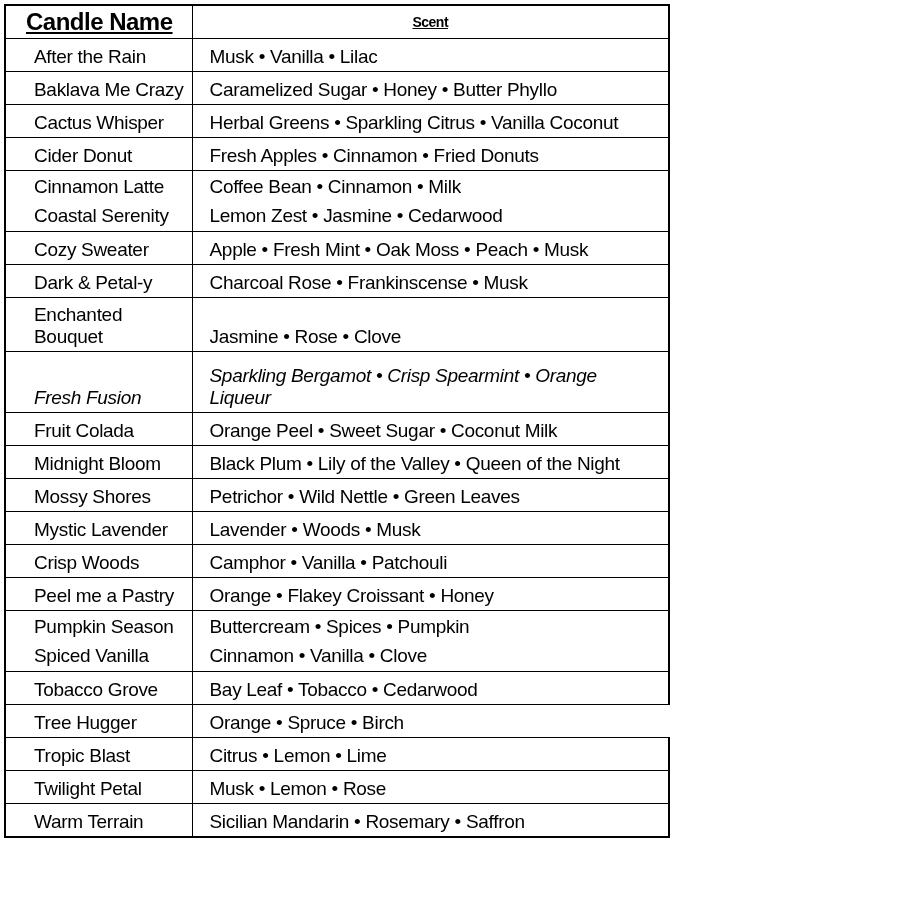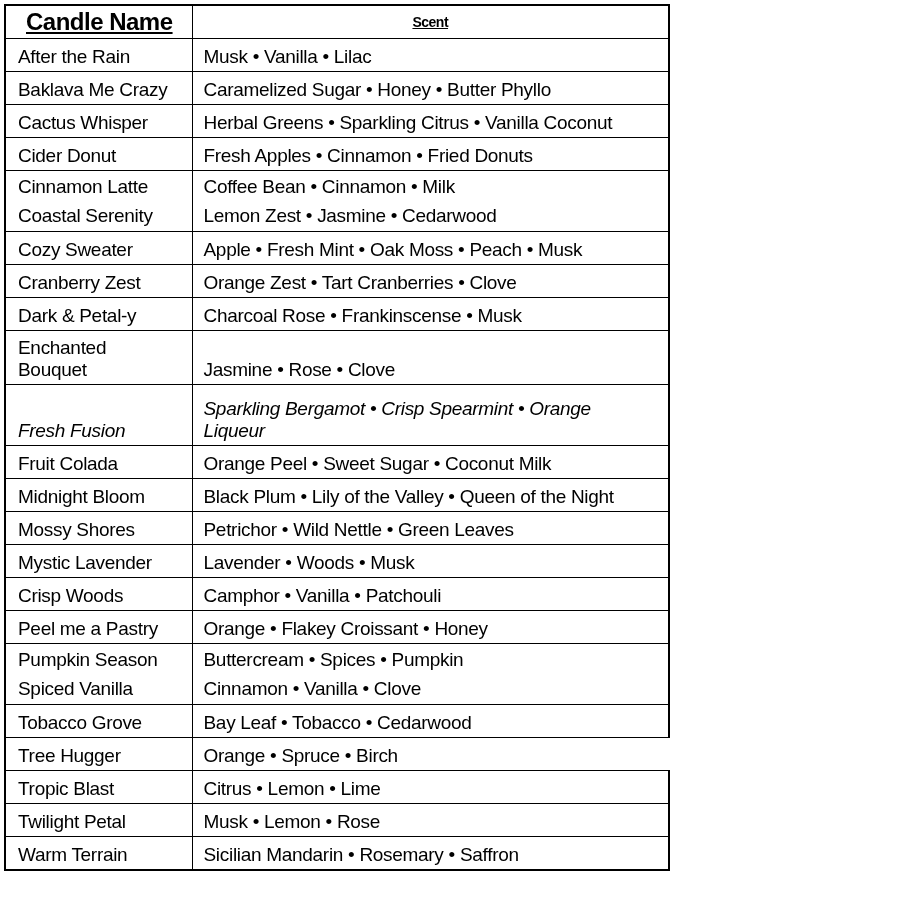--- a/index.html
+++ b/index.html
@@ -55,22 +55,22 @@
   th.h-scent {
     text-align: center;
     font-size: 14px;
   }
 
   td {
     font-size: 19px;
     letter-spacing: -0.3px;
     white-space: nowrap;
   }
-  td.name-cell  { padding-left: 12px; padding-bottom: 3px; }
-  td.scent-cell { padding-left: 11px; padding-bottom: 3px; }
+  td.name-cell  { padding-left: 28px; padding-bottom: 3px; }
+  td.scent-cell { padding-left: 17px; padding-bottom: 3px; }
 
   .line { line-height: 22px; }
 
   tr.kind-normal td     { height: 29px; }
   tr.kind-double td     { height: 59px; padding-bottom: 1px; }
   tr.kind-double .line  { line-height: 29px; }
   tr.kind-wrap_name td  { height: 50px; }
   tr.kind-wrap_scent td { height: 57px; font-style: italic; }
 </style>
 </head>
@@ -134,28 +134,20 @@
         <tr class="kind-normal">
     <td class="name-cell">
             <div class="line">Cozy Sweater</div>
           </td>
     <td class="scent-cell">
             <div class="line">Apple • Fresh Mint • Oak Moss • Peach • Musk</div>
           </td>
   </tr>
         <tr class="kind-normal">
     <td class="name-cell">
-            <div class="line">Cranberry Zest</div>
-          </td>
-    <td class="scent-cell">
-            <div class="line">Orange Zest • Tart Cranberries • Clove</div>
-          </td>
-  </tr>
-        <tr class="kind-normal">
-    <td class="name-cell">
             <div class="line">Dark &amp; Petal-y</div>
           </td>
     <td class="scent-cell">
             <div class="line">Charcoal Rose • Frankinscense • Musk</div>
           </td>
   </tr>
         <tr class="kind-wrap_name">
     <td class="name-cell">
             <div class="line">Enchanted</div>
             <div class="line">Bouquet</div>

